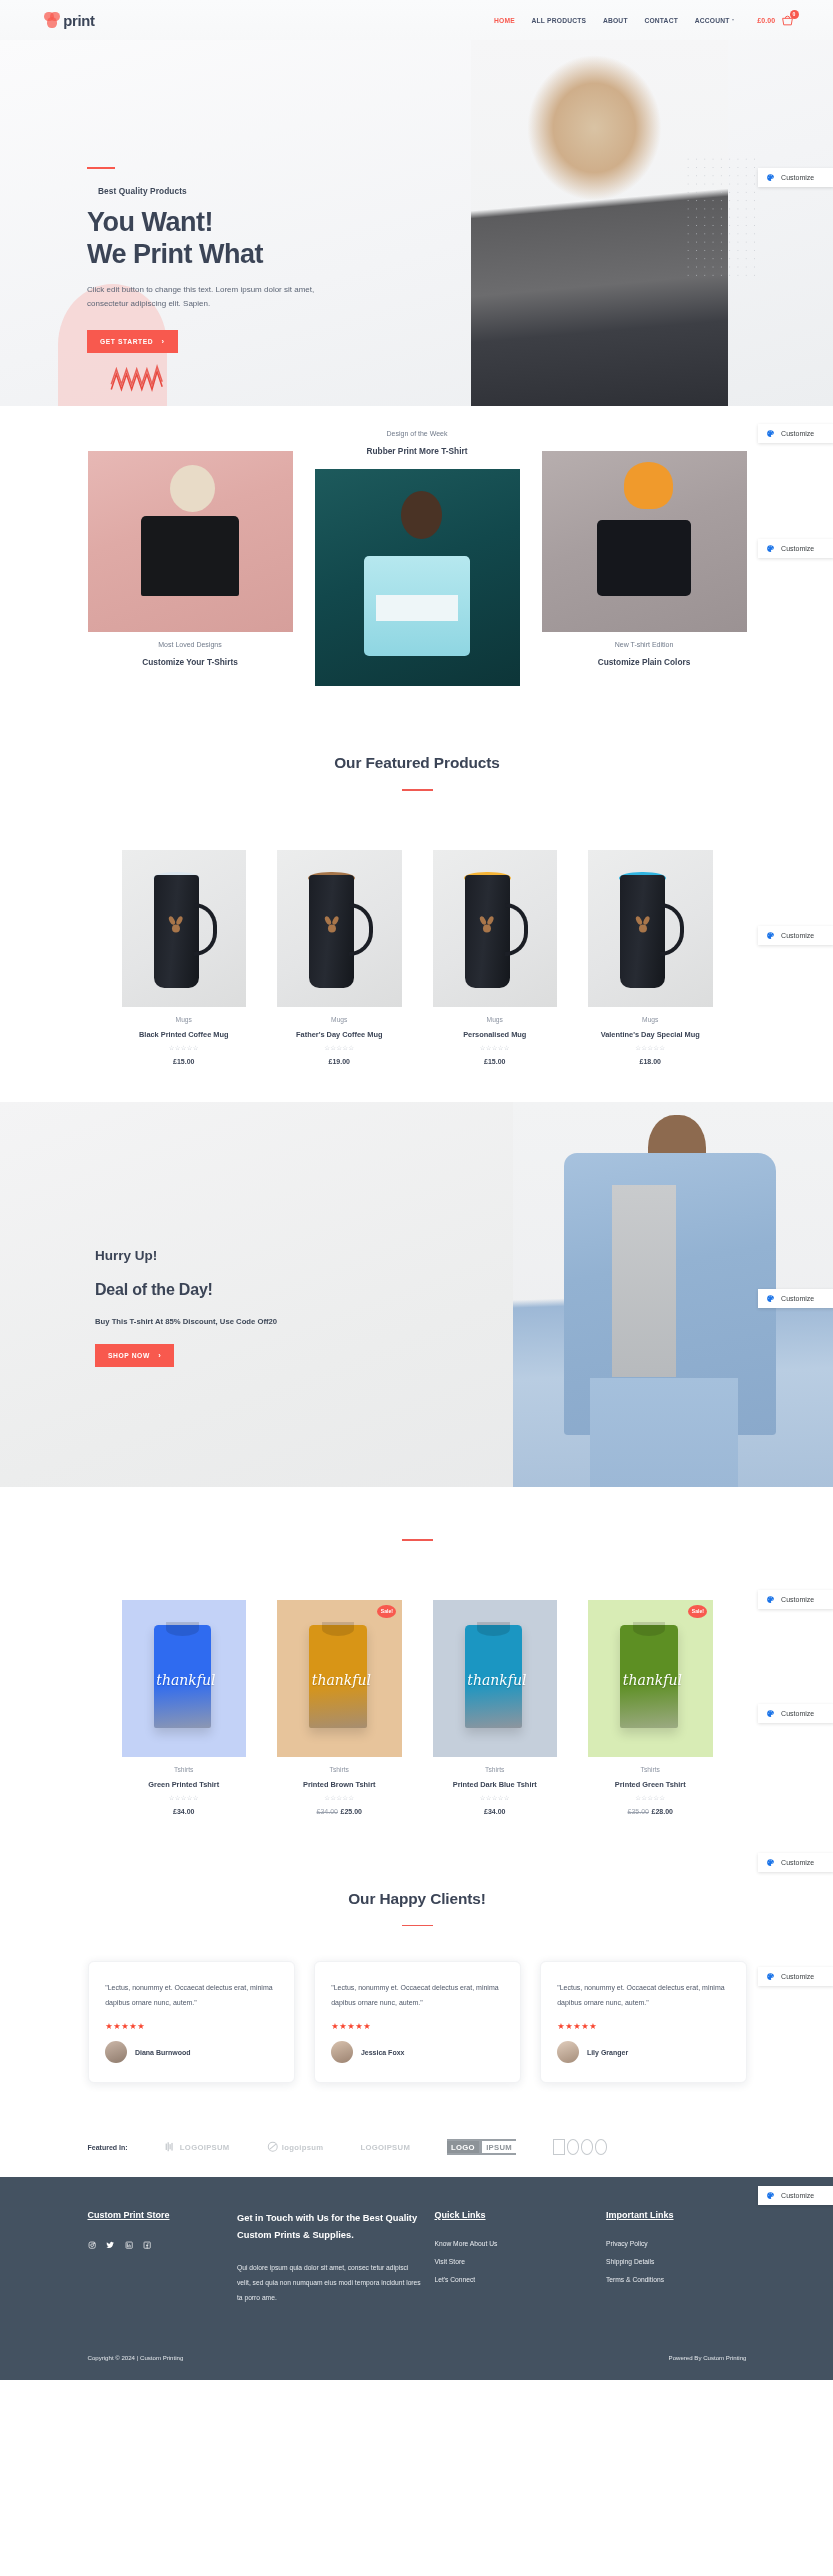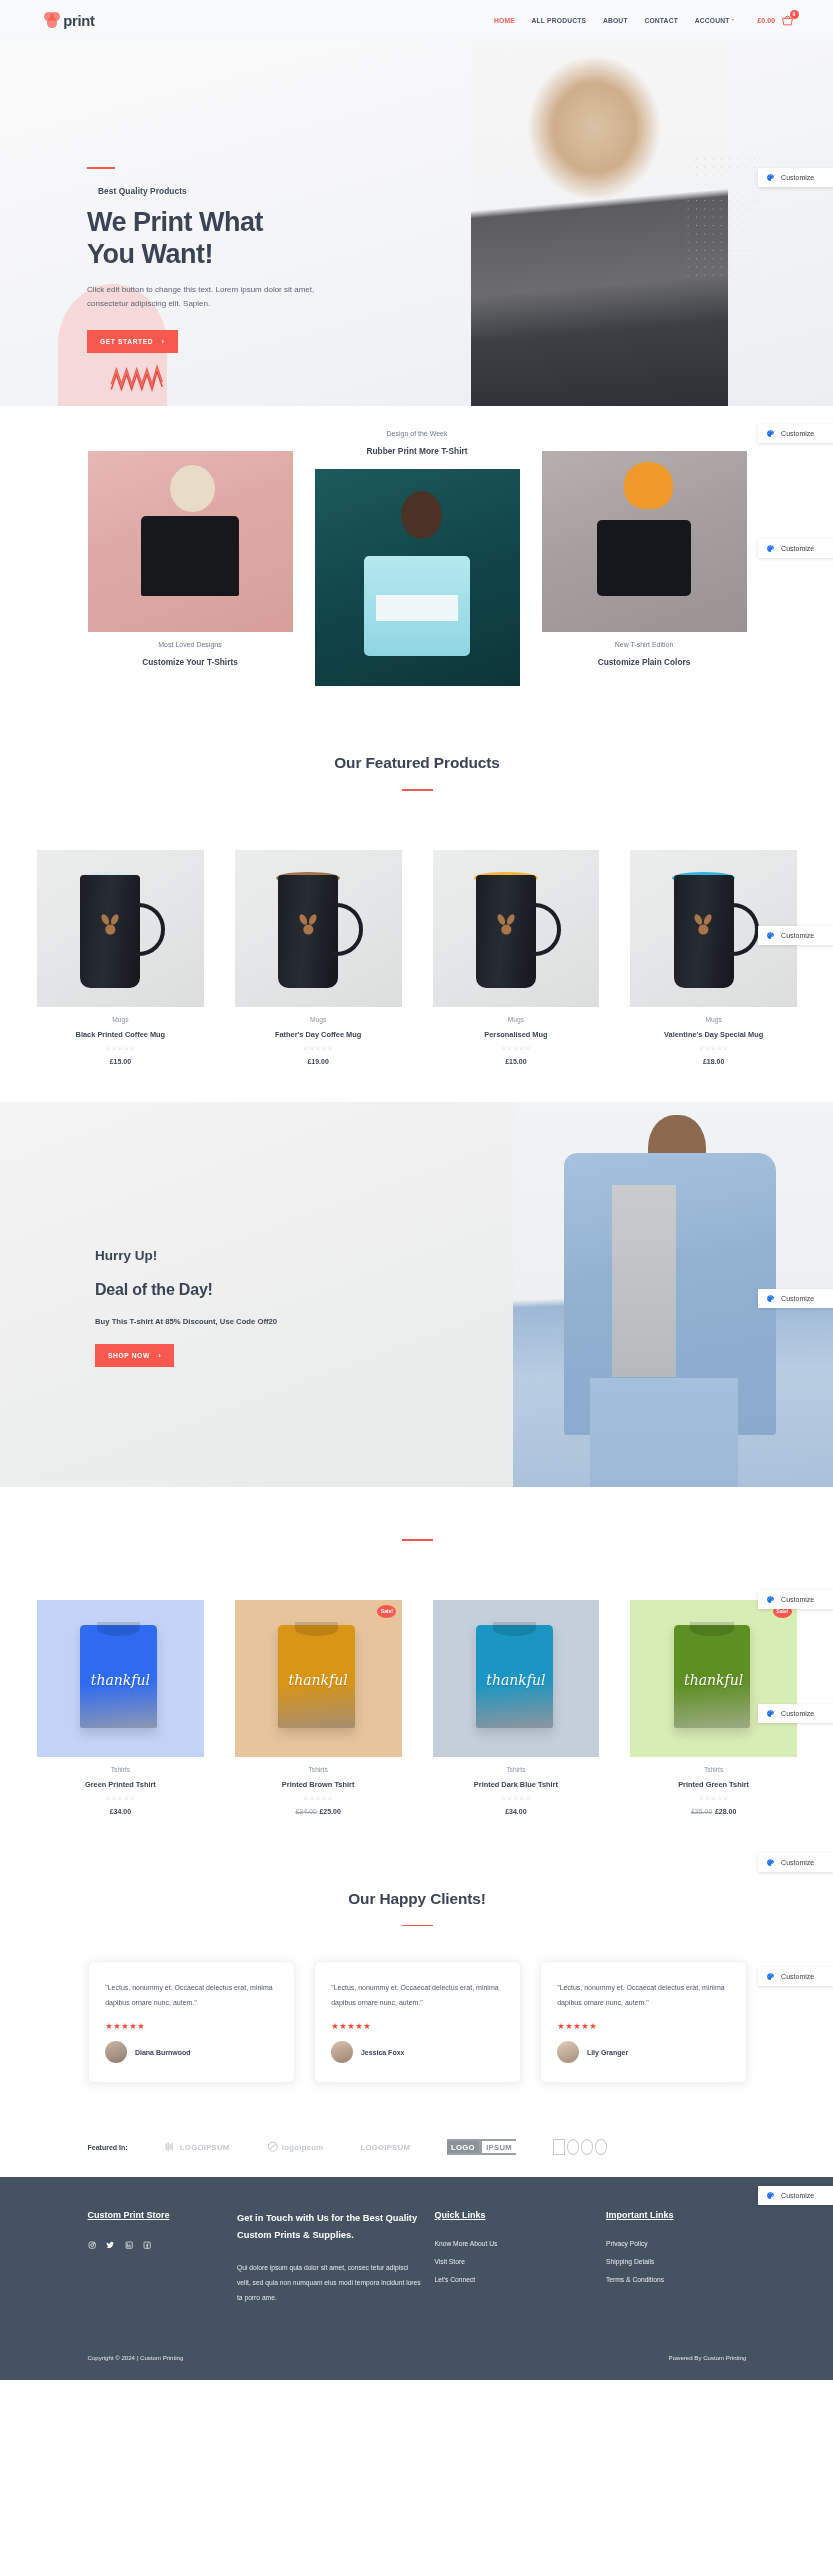--- a/index.html
+++ b/index.html
@@ -138,21 +138,21 @@
   
   .sec-head { text-align: center; }
   .sec-head h2 {
     font-size: 15.4px; font-weight: 700; color: #3b4456; letter-spacing: -0.1px;
   }
   .sec-rule { width: 31px; height: 1.6px; background: #f05a52; margin: 16.7px auto 0; }
 
   
   .prod-sec { background: #fff; padding: 35px 0 37px; position: relative; }
   .prod-grid {
-    width: 760px; margin: 31px auto 0;
+    width: 591px; margin: 31px auto 0;
     display: grid; grid-template-columns: repeat(4, 1fr); gap: 31px;
   }
   .prod { text-align: center; position: relative; }
   .prod-img { width: 100%; height: 157px; position: relative; overflow: hidden; margin-top: 28px; }
   .prod-cat { font-size: 6.7px; color: #8b93a1; margin-top: 9px; }
   .prod-name { font-size: 7.4px; font-weight: 700; color: #3b4456; margin-top: 7px; }
   .stars { margin-top: 5.8px; font-size: 6.4px; letter-spacing: 0.3px; color: #b9bfc9; }
   .prod-price { font-size: 7px; font-weight: 700; color: #3b4456; margin-top: 5.8px; }
   .prod-price .old { color: #9aa1ad; font-weight: 400; text-decoration: line-through; margin-right: 2.6px; }
   .sale-badge {
@@ -322,22 +322,22 @@
     <div class="dots-grid"></div>
     <div class="hero-blob"></div>
     <svg class="zigzag" viewBox="0 0 88 58">
       <polyline points="2,54 10,30 18,54 26,30 34,54 42,30 50,54 58,30 66,54 74,26 82,50" fill="none" stroke="#e8493f" stroke-width="2.4"></polyline>
       <polyline points="2,46 10,22 18,46 26,22 34,46 42,22 50,46 58,22 66,46 74,18 82,42" fill="none" stroke="#e8493f" stroke-width="2.4" opacity=".85"></polyline>
     </svg>
     <div class="hero-copy">
       <div class="hero-rule"></div>
       <div class="hero-kicker">Best Quality Products</div>
       <div class="hero-title">
+        <div>You Want!</div>
         <div>We Print What</div>
-        <div>You Want!</div>
       </div>
       <div class="hero-sub">Click edit button to change this text. Lorem ipsum dolor sit amet, consectetur adipiscing elit. Sapien.</div>
       <button class="btn-primary">
         <span>GET STARTED</span>
         <span class="chev">›</span>
       </button>
     </div>
   </div>
   <div class="customize-btn" style="top:128px">
     <svg class="palette" viewBox="0 0 24 24">

